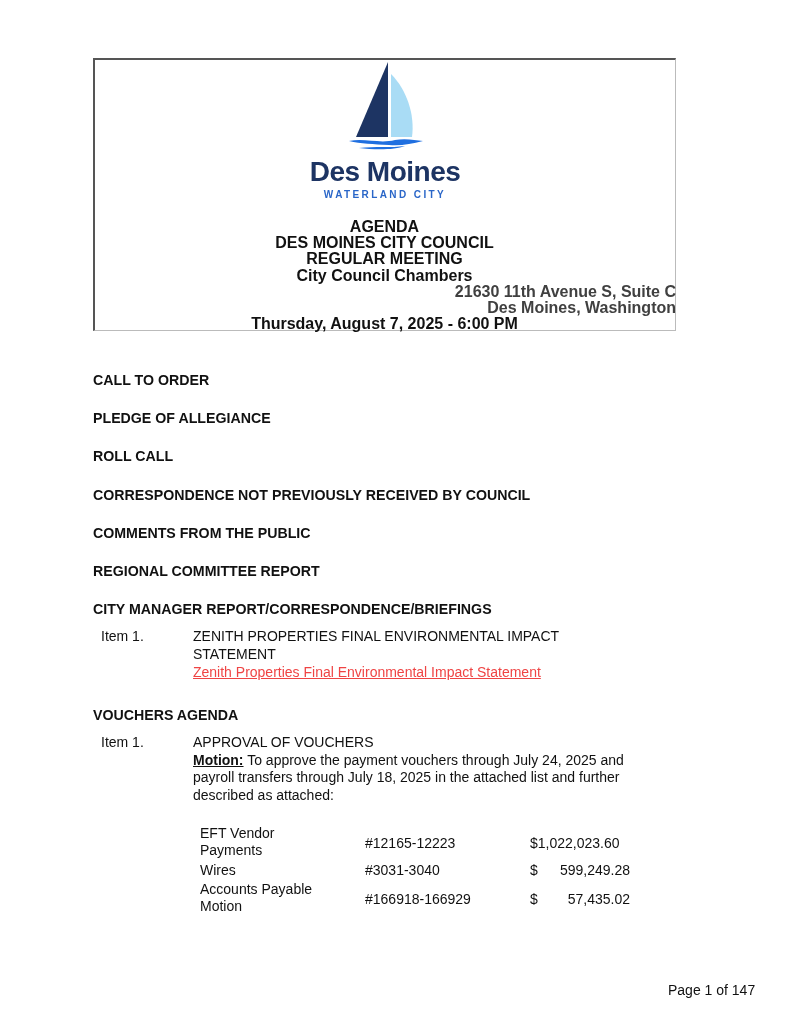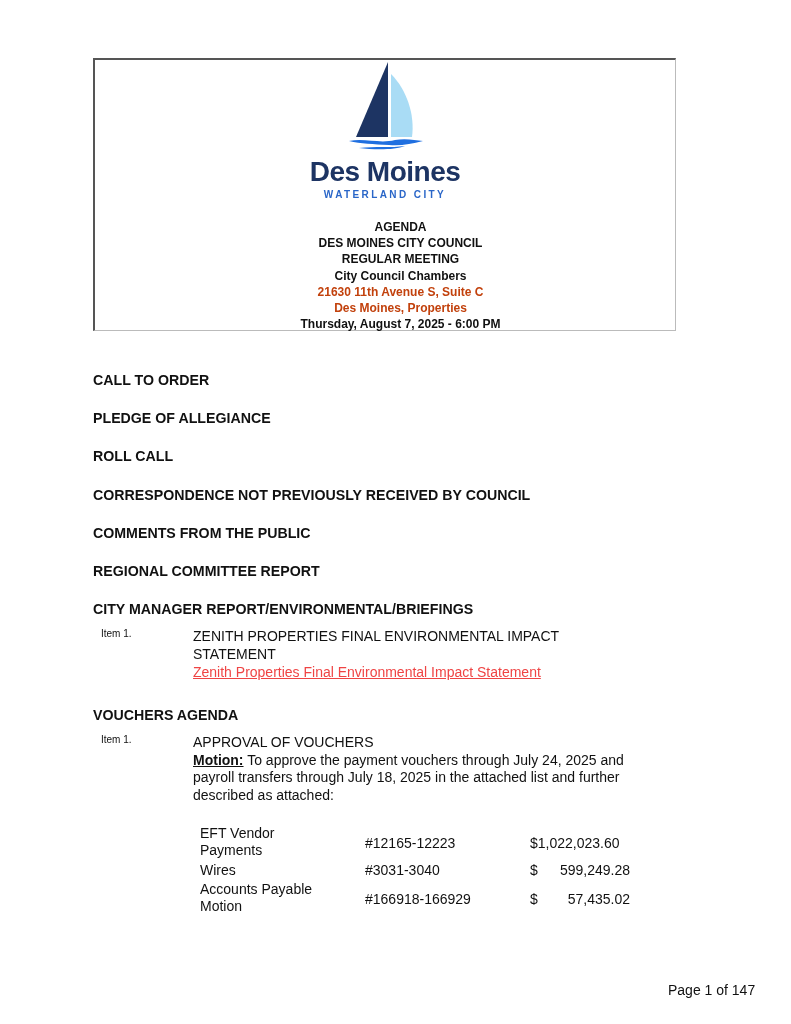--- a/index.html
+++ b/index.html
@@ -8,24 +8,24 @@
   .header-box { position: absolute; left: 93px; top: 58px; width: 583px; height: 273px;
                 border-top: 2px solid #555; border-left: 2px solid #555;
                 border-right: 1px solid #bbb; border-bottom: 1px solid #bbb; box-sizing: border-box; }
   .logo { position: absolute; left: 300px; top: 60px; width: 170px; height: 140px; }
   .logo svg { position: absolute; left: 45px; top: 0; }
   .logo-name { position: absolute; left: 0; top: 96px; width: 170px; text-align: center;
                font-weight: bold; font-size: 28px; color: #1d3463; letter-spacing: -0.5px; }
   .logo-tag { position: absolute; left: 0; top: 129px; width: 170px; text-align: center;
               font-weight: bold; font-size: 10px; letter-spacing: 2.4px; color: #2a66c8; }
   .hdr-lines { position: absolute; left: 93px; top: 219px; width: 583px; text-align: center;
-               font-weight: bold; font-size: 12px; line-height: 16.2px; padding-left: 16px; }
-  .hdr-lines .grey { color: #c2410c; }
+               font-weight: bold; font-size: 16px; line-height: 16.2px; }
+  .hdr-lines .grey { color: #404040; text-align: right; }
   .sec { position: absolute; left: 93px; font-weight: bold; font-size: 14.2px; }
-  .item-label { position: absolute; left: 101px; font-size: 10px; }
+  .item-label { position: absolute; left: 101px; font-size: 14px; }
   .item-body { position: absolute; left: 193px; font-size: 14px; line-height: 17.5px; width: 500px; }
   .link { color: #ef4444; text-decoration: underline; }
   .motion { font-weight: bold; text-decoration: underline; }
   .vtable { position: absolute; left: 200px; top: 825px; font-size: 14px; }
   .vrow { position: relative; height: 0; }
   .vcell { position: absolute; line-height: 17px; white-space: nowrap; }
   .page-num { position: absolute; left: 668px; top: 982px; font-size: 14px; }
 </style>
 </head>
 <body>
@@ -42,31 +42,31 @@
   <div class="logo-name">Des Moines</div>
   <div class="logo-tag">WATERLAND CITY</div>
 </div>
 
 <div class="hdr-lines">
   <div>AGENDA</div>
   <div>DES MOINES CITY COUNCIL</div>
   <div>REGULAR MEETING</div>
   <div>City Council Chambers</div>
   <div class="grey">21630 11th Avenue S, Suite C</div>
-  <div class="grey">Des Moines, Properties</div>
+  <div class="grey">Des Moines, Washington</div>
   <div>Thursday, August 7, 2025 - 6:00 PM</div>
 </div>
 
 <div class="sec" style="top:372px">CALL TO ORDER</div>
 <div class="sec" style="top:410px">PLEDGE OF ALLEGIANCE</div>
 <div class="sec" style="top:448px">ROLL CALL</div>
 <div class="sec" style="top:487px">CORRESPONDENCE NOT PREVIOUSLY RECEIVED BY COUNCIL</div>
 <div class="sec" style="top:525px">COMMENTS FROM THE PUBLIC</div>
 <div class="sec" style="top:563px">REGIONAL COMMITTEE REPORT</div>
-<div class="sec" style="top:601px">CITY MANAGER REPORT/ENVIRONMENTAL/BRIEFINGS</div>
+<div class="sec" style="top:601px">CITY MANAGER REPORT/CORRESPONDENCE/BRIEFINGS</div>
 
 <div class="item-label" style="top:628px">Item 1.</div>
 <div class="item-body" style="top:628px">
   <div>ZENITH PROPERTIES FINAL ENVIRONMENTAL IMPACT</div>
   <div>STATEMENT</div>
   <div style="margin-top:1px"><a class="link">Zenith Properties Final Environmental Impact Statement</a></div>
 </div>
 
 <div class="sec" style="top:707px">VOUCHERS AGENDA</div>
 

